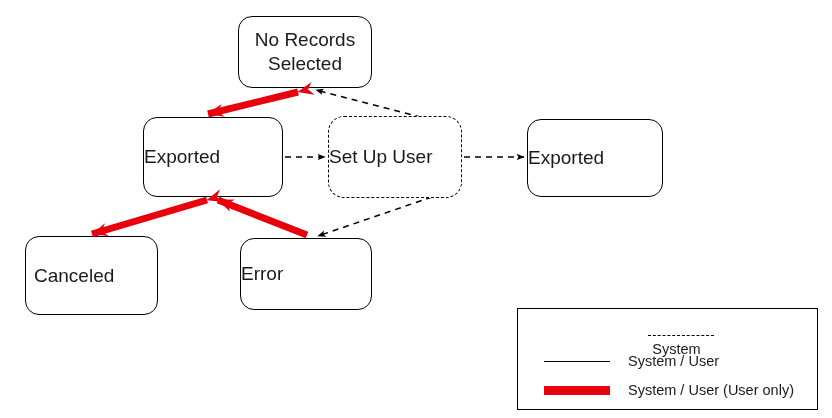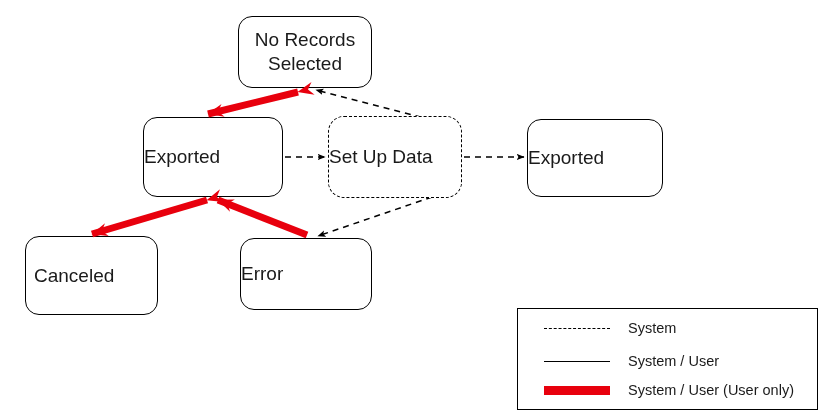--- a/index.html
+++ b/index.html
@@ -60,21 +60,21 @@
     z-index: 5;
   }
   .legend-row {
     position: absolute;
     left: 0;
     width: 100%;
     height: 30px;
     display: flex;
     align-items: center;
   }
-  .legend-row.r0 { top: 4px; }
+  .legend-row.r0 { top: 20px; flex-direction: column; }
   .legend-row.r1 { top: 37px; }
   .legend-row.r2 { top: 66px; }
   .legend-sample {
     width: 66px;
     margin-left: 26px;
     height: 12px;
     position: relative;
     flex: none;
   }
   .legend-sample .ln {
@@ -129,21 +129,21 @@
 
   <div class="node" style="left:238px; top:16px; width:134px; height:72px;">
     <span>No Records Selected</span>
   </div>
 
   <div class="node" style="left:143px; top:117px; width:140px; height:80px;">
     <span>Exported</span>
   </div>
 
   <div class="node dashed" style="left:328px; top:116px; width:134px; height:82px;">
-    <span>Set Up Data</span>
+    <span>Set Up User</span>
   </div>
 
   <div class="node" style="left:527px; top:119px; width:136px; height:78px;">
     <span>Exported</span>
   </div>
 
   <div class="node" style="left:25px; top:236px; width:133px; height:79px;padding-left:8px;">
     <span>Canceled</span>
   </div>
 

